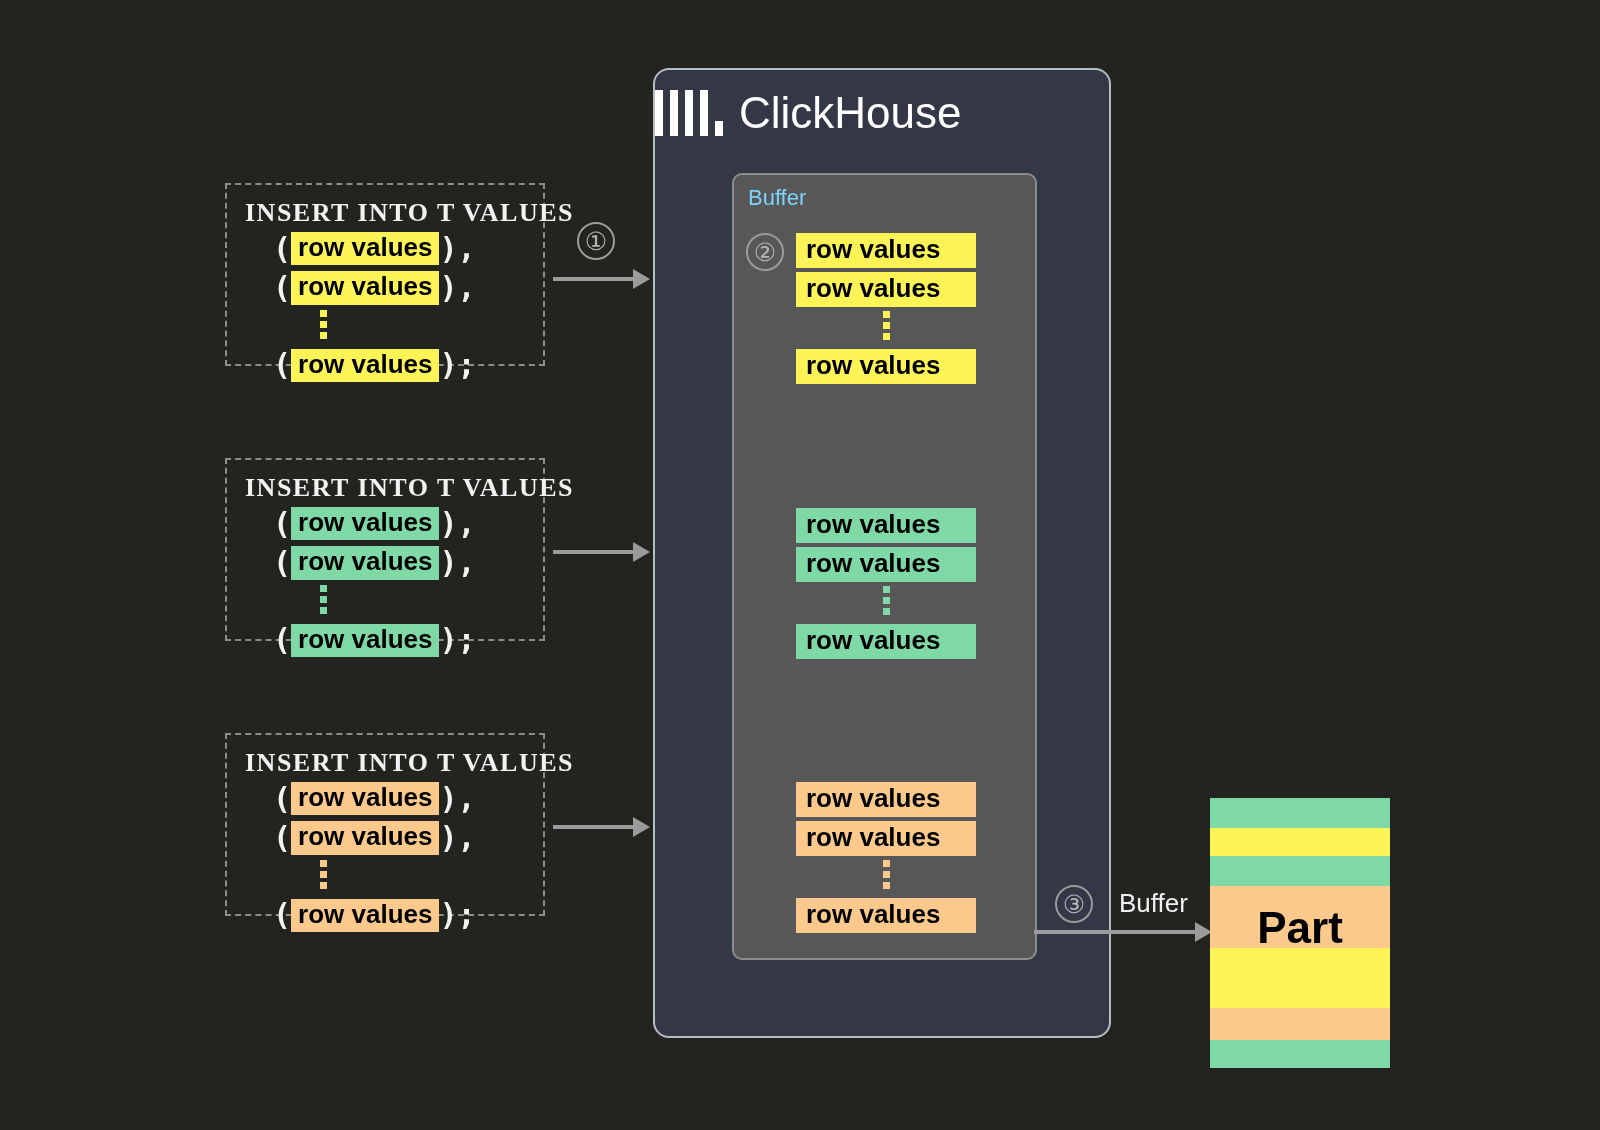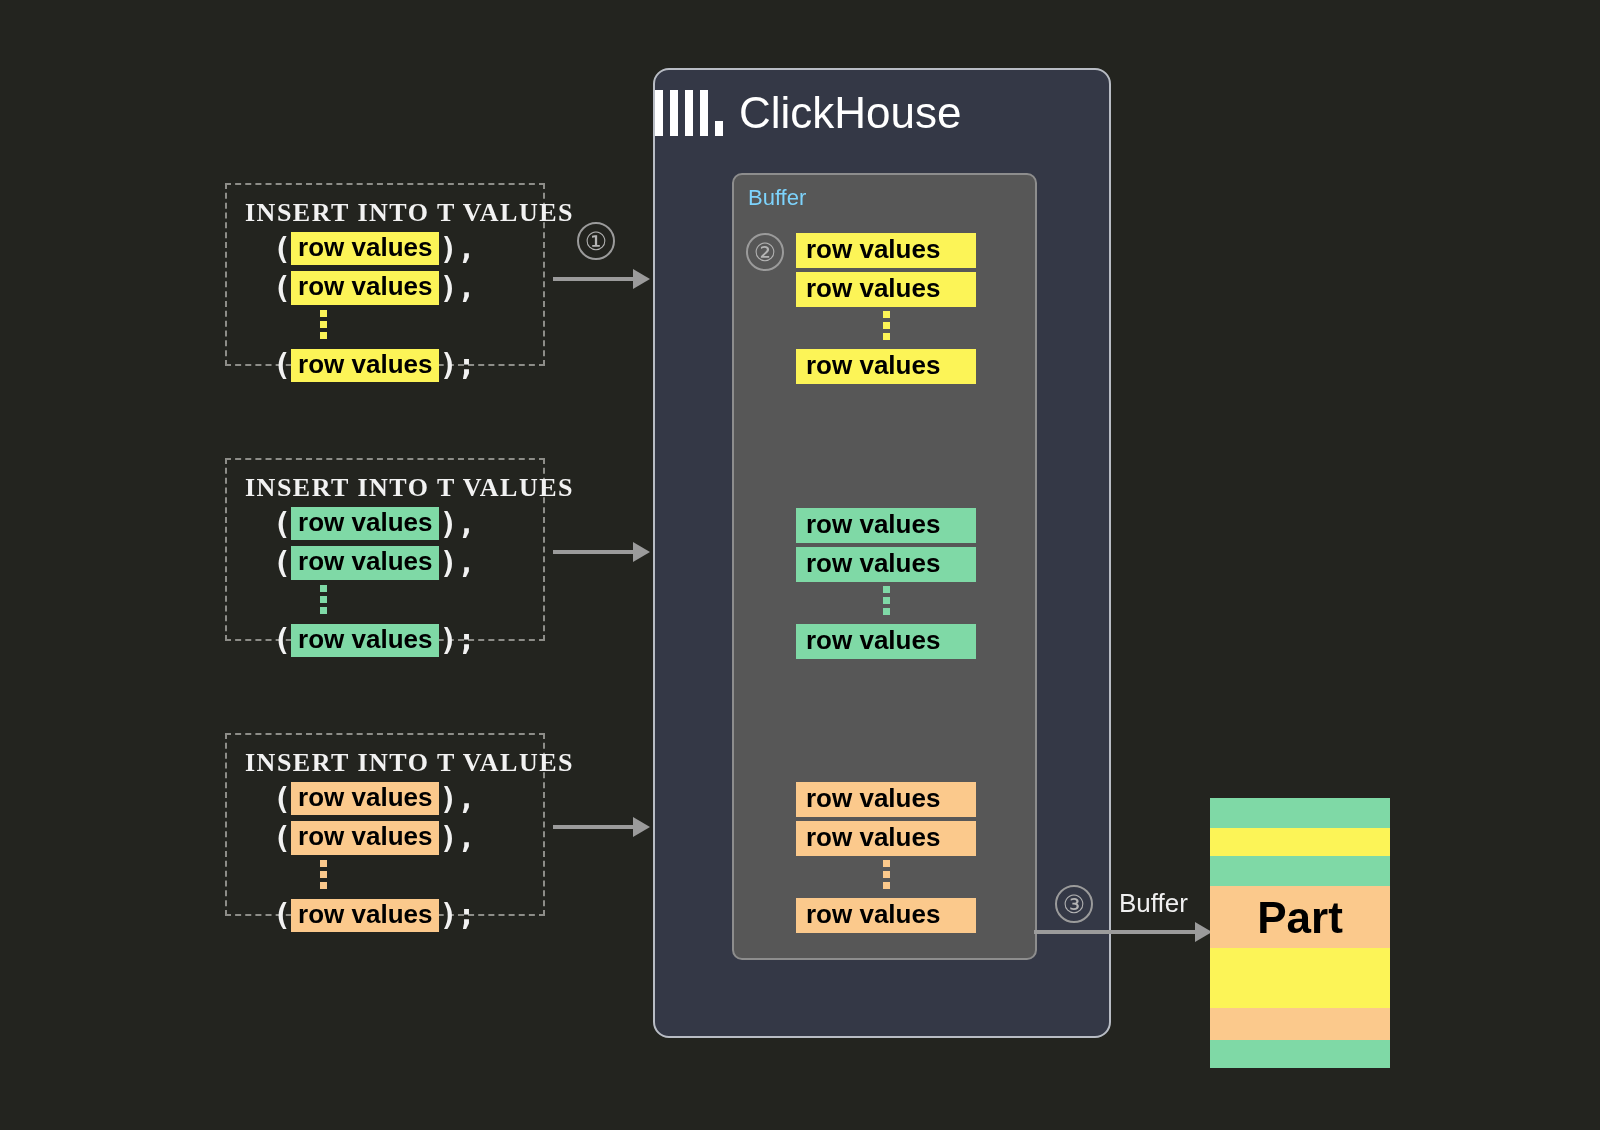--- a/index.html
+++ b/index.html
@@ -404,20 +404,20 @@
   <div class="arrow" style="left:1034px; top:928px; width:180px;">
     <div class="shaft" style="width:163px;"></div>
     <div class="head" style="left:161px;"></div>
   </div>
 
   <div id="part-block">
     <div class="stripe green" style="height:30px;"></div>
     <div class="stripe yellow" style="height:28px;"></div>
     <div class="stripe green" style="height:30px;"></div>
     <div class="stripe orange" style="height:62px;">
-      <span id="part-text" style="top:10px;">Part</span>
+      <span id="part-text" style="top:20px;">Part</span>
     </div>
     <div class="stripe yellow" style="height:60px;"></div>
     <div class="stripe orange" style="height:32px;"></div>
     <div class="stripe green" style="height:28px;"></div>
   </div>
 
 </div>
 
 </body></html>

